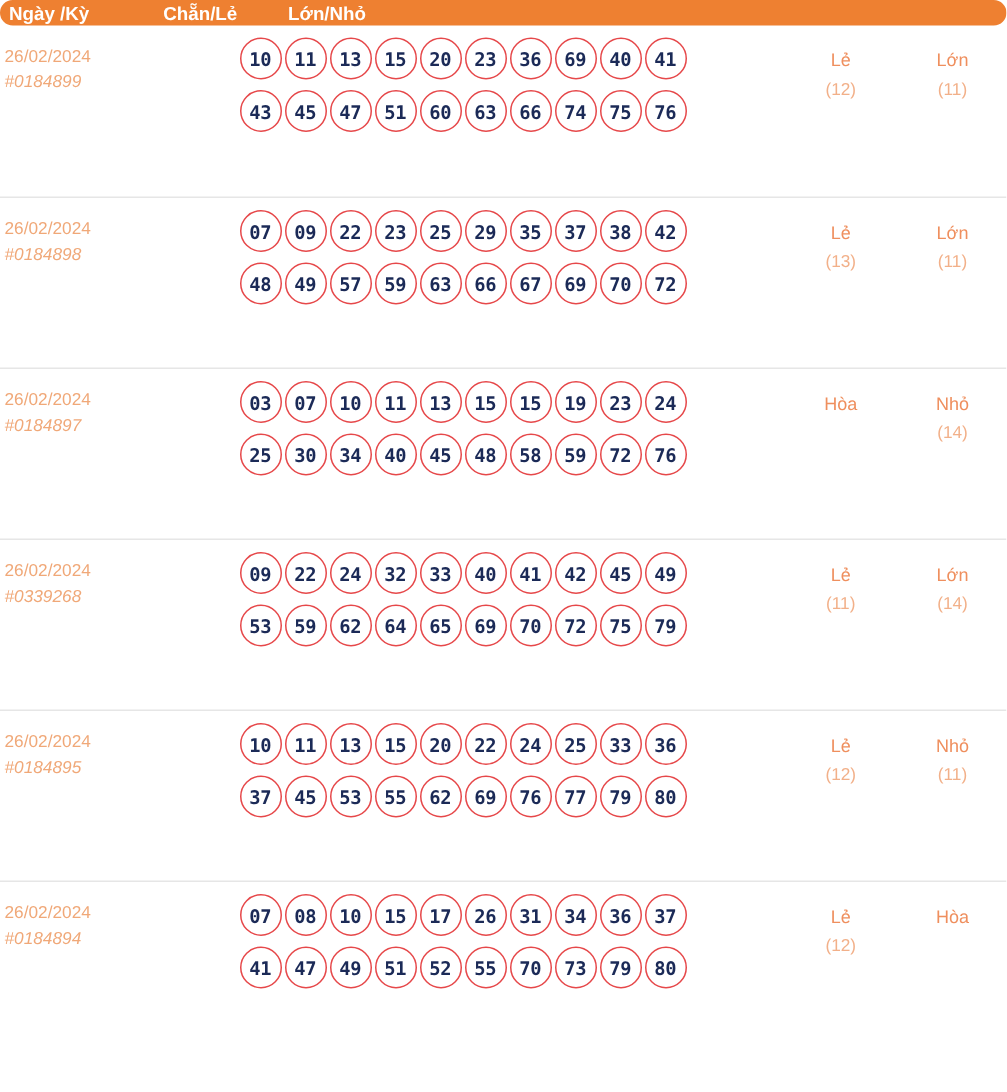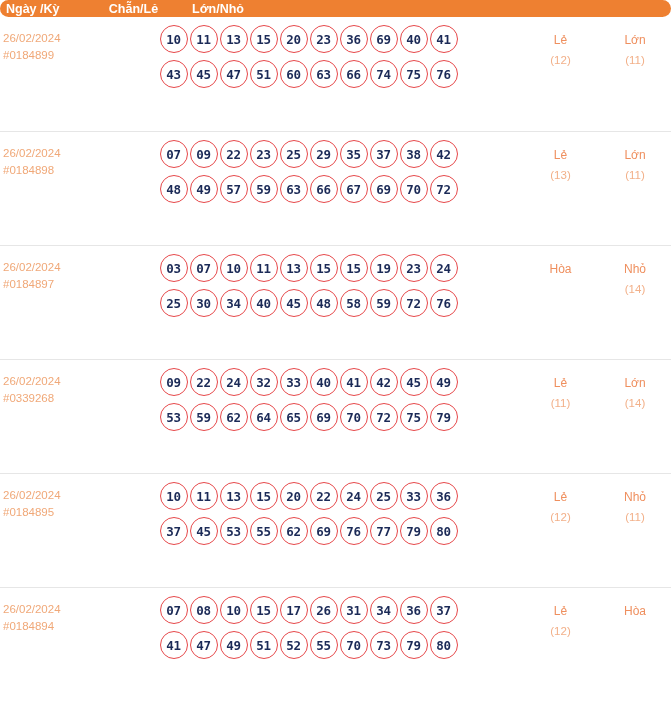--- a/index.html
+++ b/index.html
@@ -47,21 +47,21 @@
 
   .cell-date {
     width: 95px;
     box-sizing: border-box;
     padding: 13px 0 0 3px;
     color: #f0a878;
     font-size: 11.5px;
     line-height: 17px;
   }
   .cell-date .date-line { display: block; }
-  .cell-date .draw-id   { display: block; }
+  .cell-date .draw-id   { display: block; font-style: italic; }
 
   .cell-result {
     flex: 1 1 auto;
     box-sizing: border-box;
     padding: 8px 0 8px 0;
   }
   .ball-line {
     display: flex;
     gap: 2px;
     margin-bottom: 7px;

